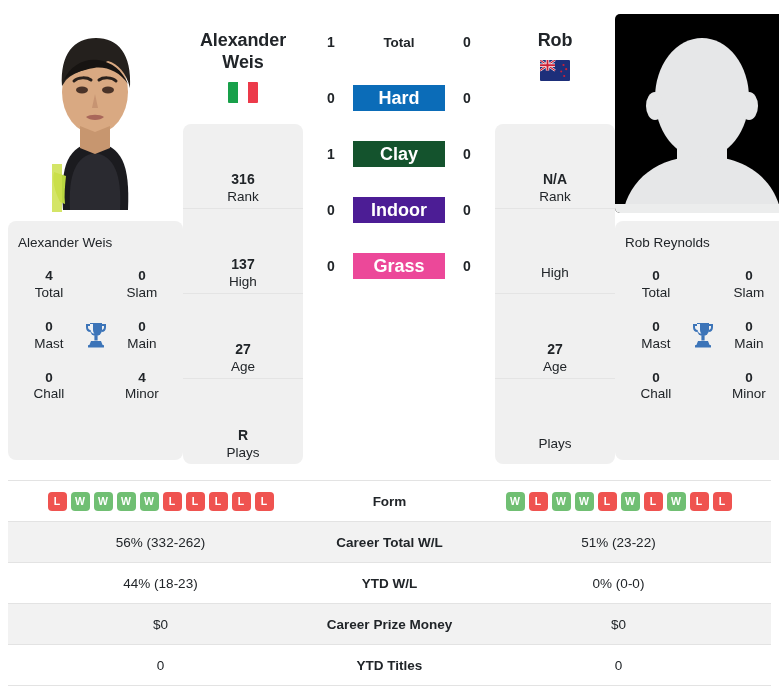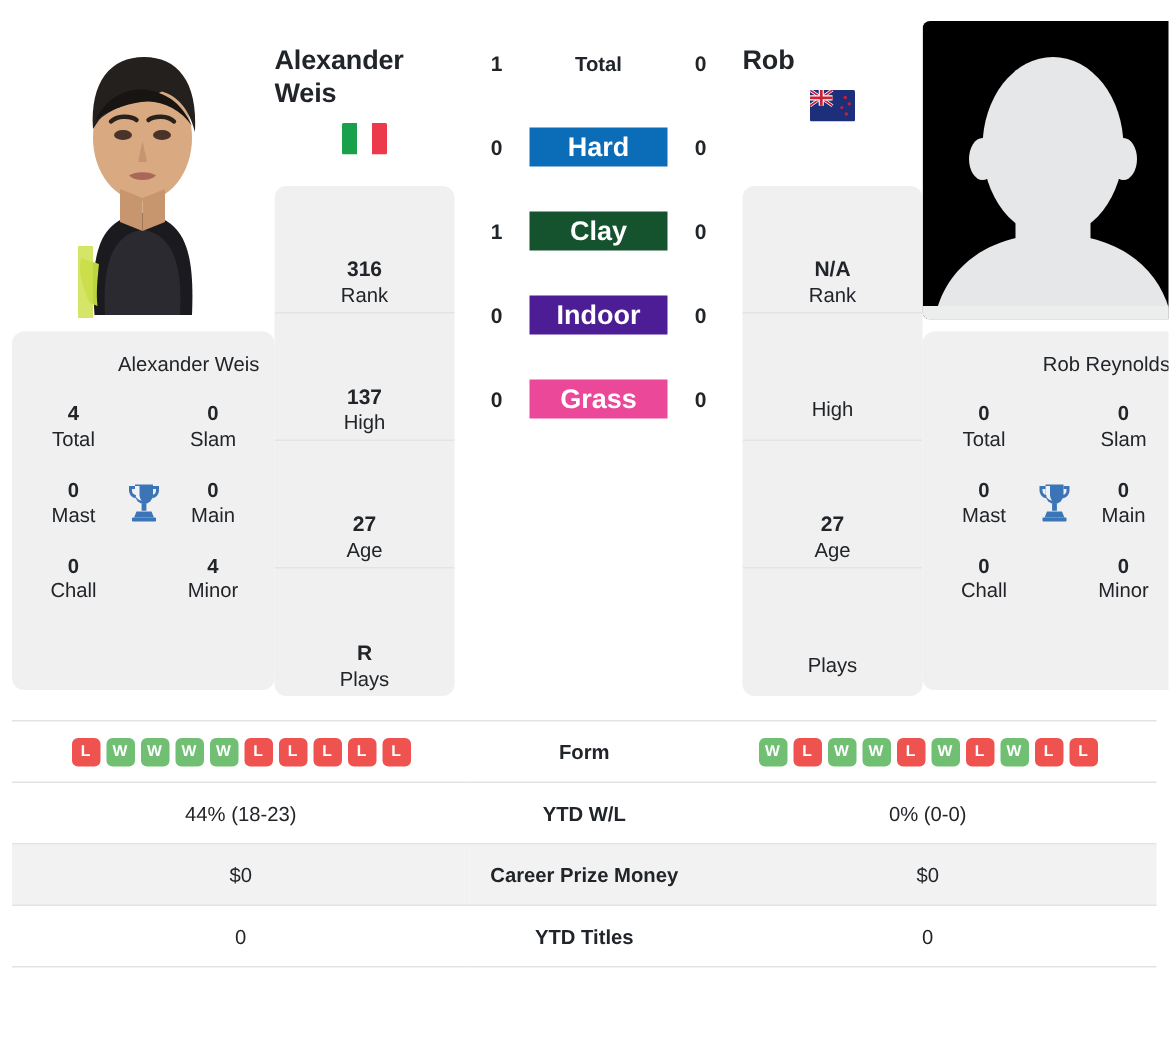--- a/index.html
+++ b/index.html
@@ -30,21 +30,21 @@
     width: 175px; height: 199px;
     border-radius: 5px;
     overflow: hidden;
     position: relative;
     background: #ffffff;
   }
   .photo svg { display: block; width: 175px; height: 199px; }
 
   
   .name-head {
-    text-align: left;
+    text-align: center;
     padding-top: 16px;
     height: 110px;
   }
   .name-head .nm {
     font-size: 18px; font-weight: 700; line-height: 1.22;
     color: #212529; letter-spacing: -0.1px;
   }
   .flagwrap { margin-top: 8px; display: flex; justify-content: center; }
   .flag { width: 30px; height: 21px; display: block; border-radius: 1px; }
 
@@ -54,21 +54,21 @@
     border-radius: 8px;
   }
 
   
   .titles-card {
     margin-top: 8px;
     padding: 14px 10px 16px 10px;
     height: 239px;
   }
   .titles-name {
-    text-align: right;
+    text-align: left;
     font-size: 13.5px;
     color: #212529;
     margin-bottom: 18px;
   }
   .tgrid { position: relative; }
   .trow {
     display: flex;
     justify-content: space-between;
     margin-bottom: 17px;
   }
@@ -431,20 +431,25 @@
               <span class="pill w">W</span>
               <span class="pill l">L</span>
               <span class="pill w">W</span>
               <span class="pill l">L</span>
               <span class="pill w">W</span>
               <span class="pill l">L</span>
               <span class="pill l">L</span>
             </div>
         </td>
       </tr>
+      <tr class="alt">
+        <td class="col-side">56% (332-262)</td>
+        <td class="col-mid">Career Total W/L</td>
+        <td class="col-side">51% (23-22)</td>
+      </tr>
       <tr>
         <td class="col-side">44% (18-23)</td>
         <td class="col-mid">YTD W/L</td>
         <td class="col-side">0% (0-0)</td>
       </tr>
       <tr class="alt">
         <td class="col-side">$0</td>
         <td class="col-mid">Career Prize Money</td>
         <td class="col-side">$0</td>
       </tr>

